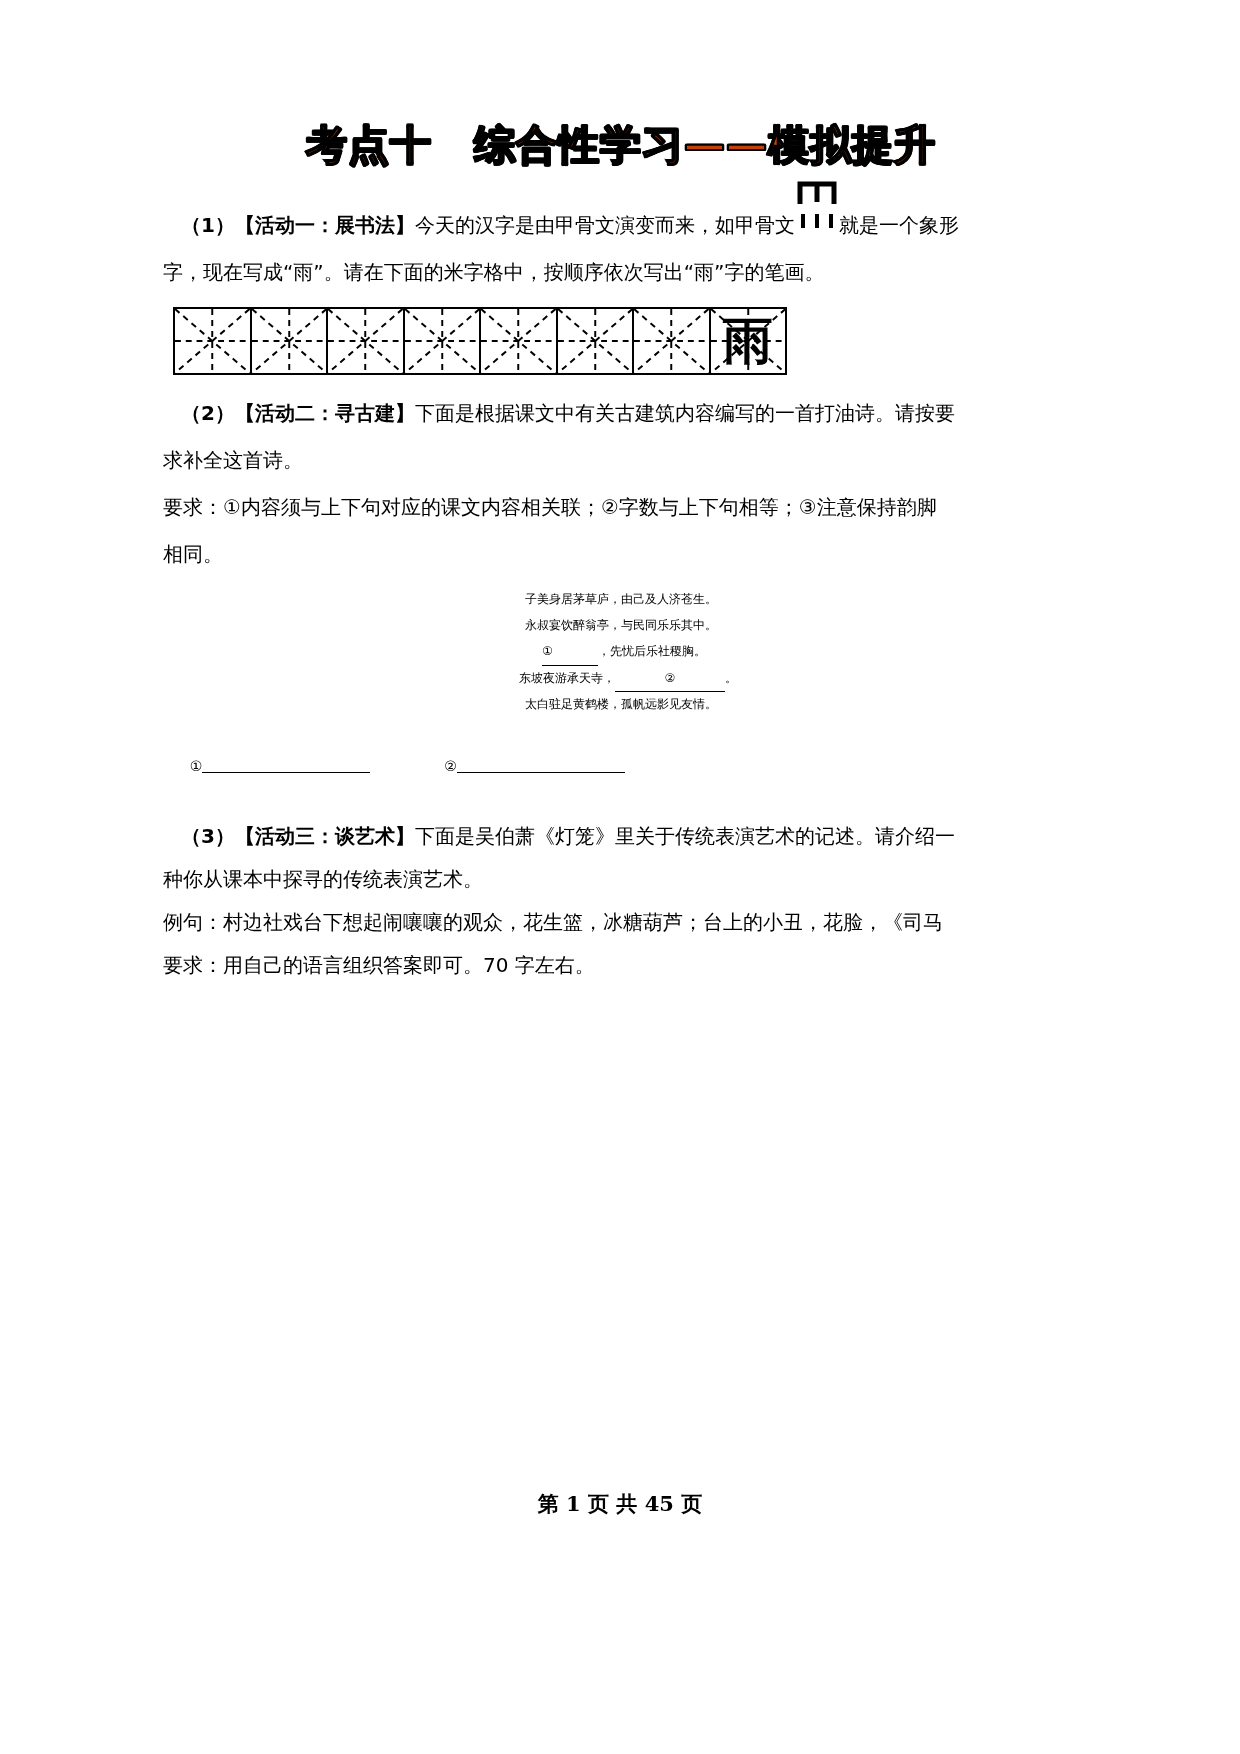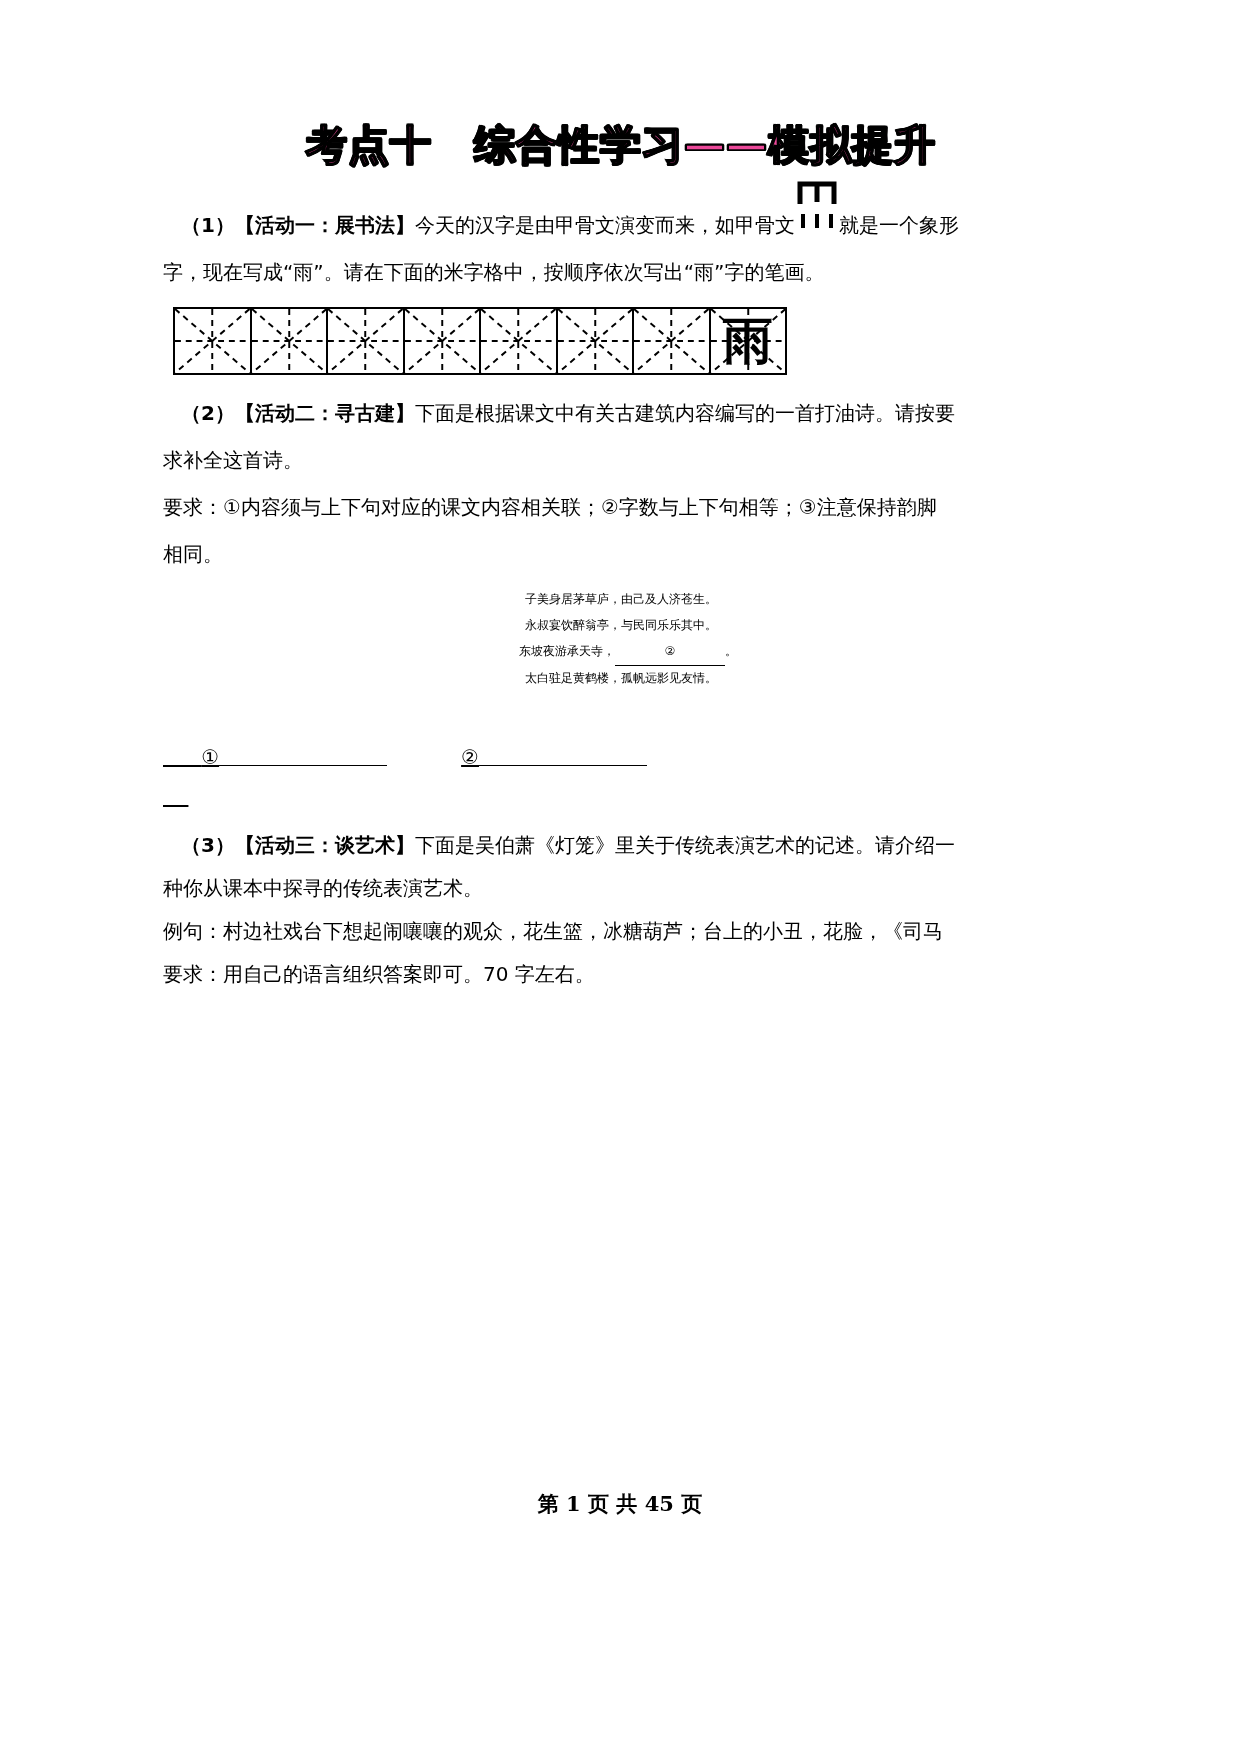--- a/index.html
+++ b/index.html
@@ -29,21 +29,21 @@
   }
 
   
   .title {
     text-align: center;
     font-size: 41px;
     font-weight: 700;
     letter-spacing: 1px;
     margin: 0 0 34px 0;
     line-height: 1.25;
-    color: #ec4899;
+    color: #c2410c;
     -webkit-text-stroke: 1.6px #000000;
     text-shadow:
       -1.4px 0 #000, 1.4px 0 #000, 0 -1.4px #000, 0 1.4px #000,
       -1px -1px #000, 1px -1px #000, -1px 1px #000, 1px 1px #000;
     white-space: pre;
   }
 
   
   .stem {
     font-size: 21px;
@@ -132,25 +132,24 @@
     border-bottom: 1.6px solid #000;
     text-align: left;
   }
   .blank-in.wide {
     min-width: 110px;
     text-align: center;
   }
 
   
   .answers {
-    font-size: 20px;
+    font-size: 14px;
     line-height: 2.0;
     margin: 6px 0 8px 0;
     white-space: pre;
-    text-decoration: underline;
   }
   .rule {
     display: inline-block;
     width: 168px;
     border-bottom: 1.8px solid #000;
     height: 18px;
     vertical-align: -2px;
   }
   .gap { display: inline-block; width: 74px; }
 
@@ -265,20 +264,21 @@
     <div class="para indent">
       <span class="bracket">（2）【活动二：寻古建】</span><span>下面是根据课文中有关古建筑内容编写的一首打油诗。请按要</span>
     </div>
     <div class="para">求补全这首诗。</div>
     <div class="para">要求：①内容须与上下句对应的课文内容相关联；②字数与上下句相等；③注意保持韵脚</div>
     <div class="para">相同。</div>
 
     <div class="poem" id="poem">
         <div class="line"><span>子美身居茅草庐，由己及人济苍生。</span></div>
         <div class="line"><span>永叔宴饮醉翁亭，与民同乐乐其中。</span></div>
+        <div class="line shift1"><span class="blank-in">①</span><span>，先忧后乐社稷胸。</span></div>
         <div class="line shift2"><span>东坡夜游承天寺，</span><span class="blank-in wide">②</span><span>。</span></div>
         <div class="line"><span>太白驻足黄鹤楼，孤帆远影见友情。</span></div>
       </div>
 
     <div class="answers">
       <span>①</span><span class="rule"></span><span class="gap"></span><span>②</span><span class="rule"></span>
     </div>
 
     <div class="para indent tight">
       <span class="bracket">（3）【活动三：谈艺术】</span><span>下面是吴伯萧《灯笼》里关于传统表演艺术的记述。请介绍一</span>

